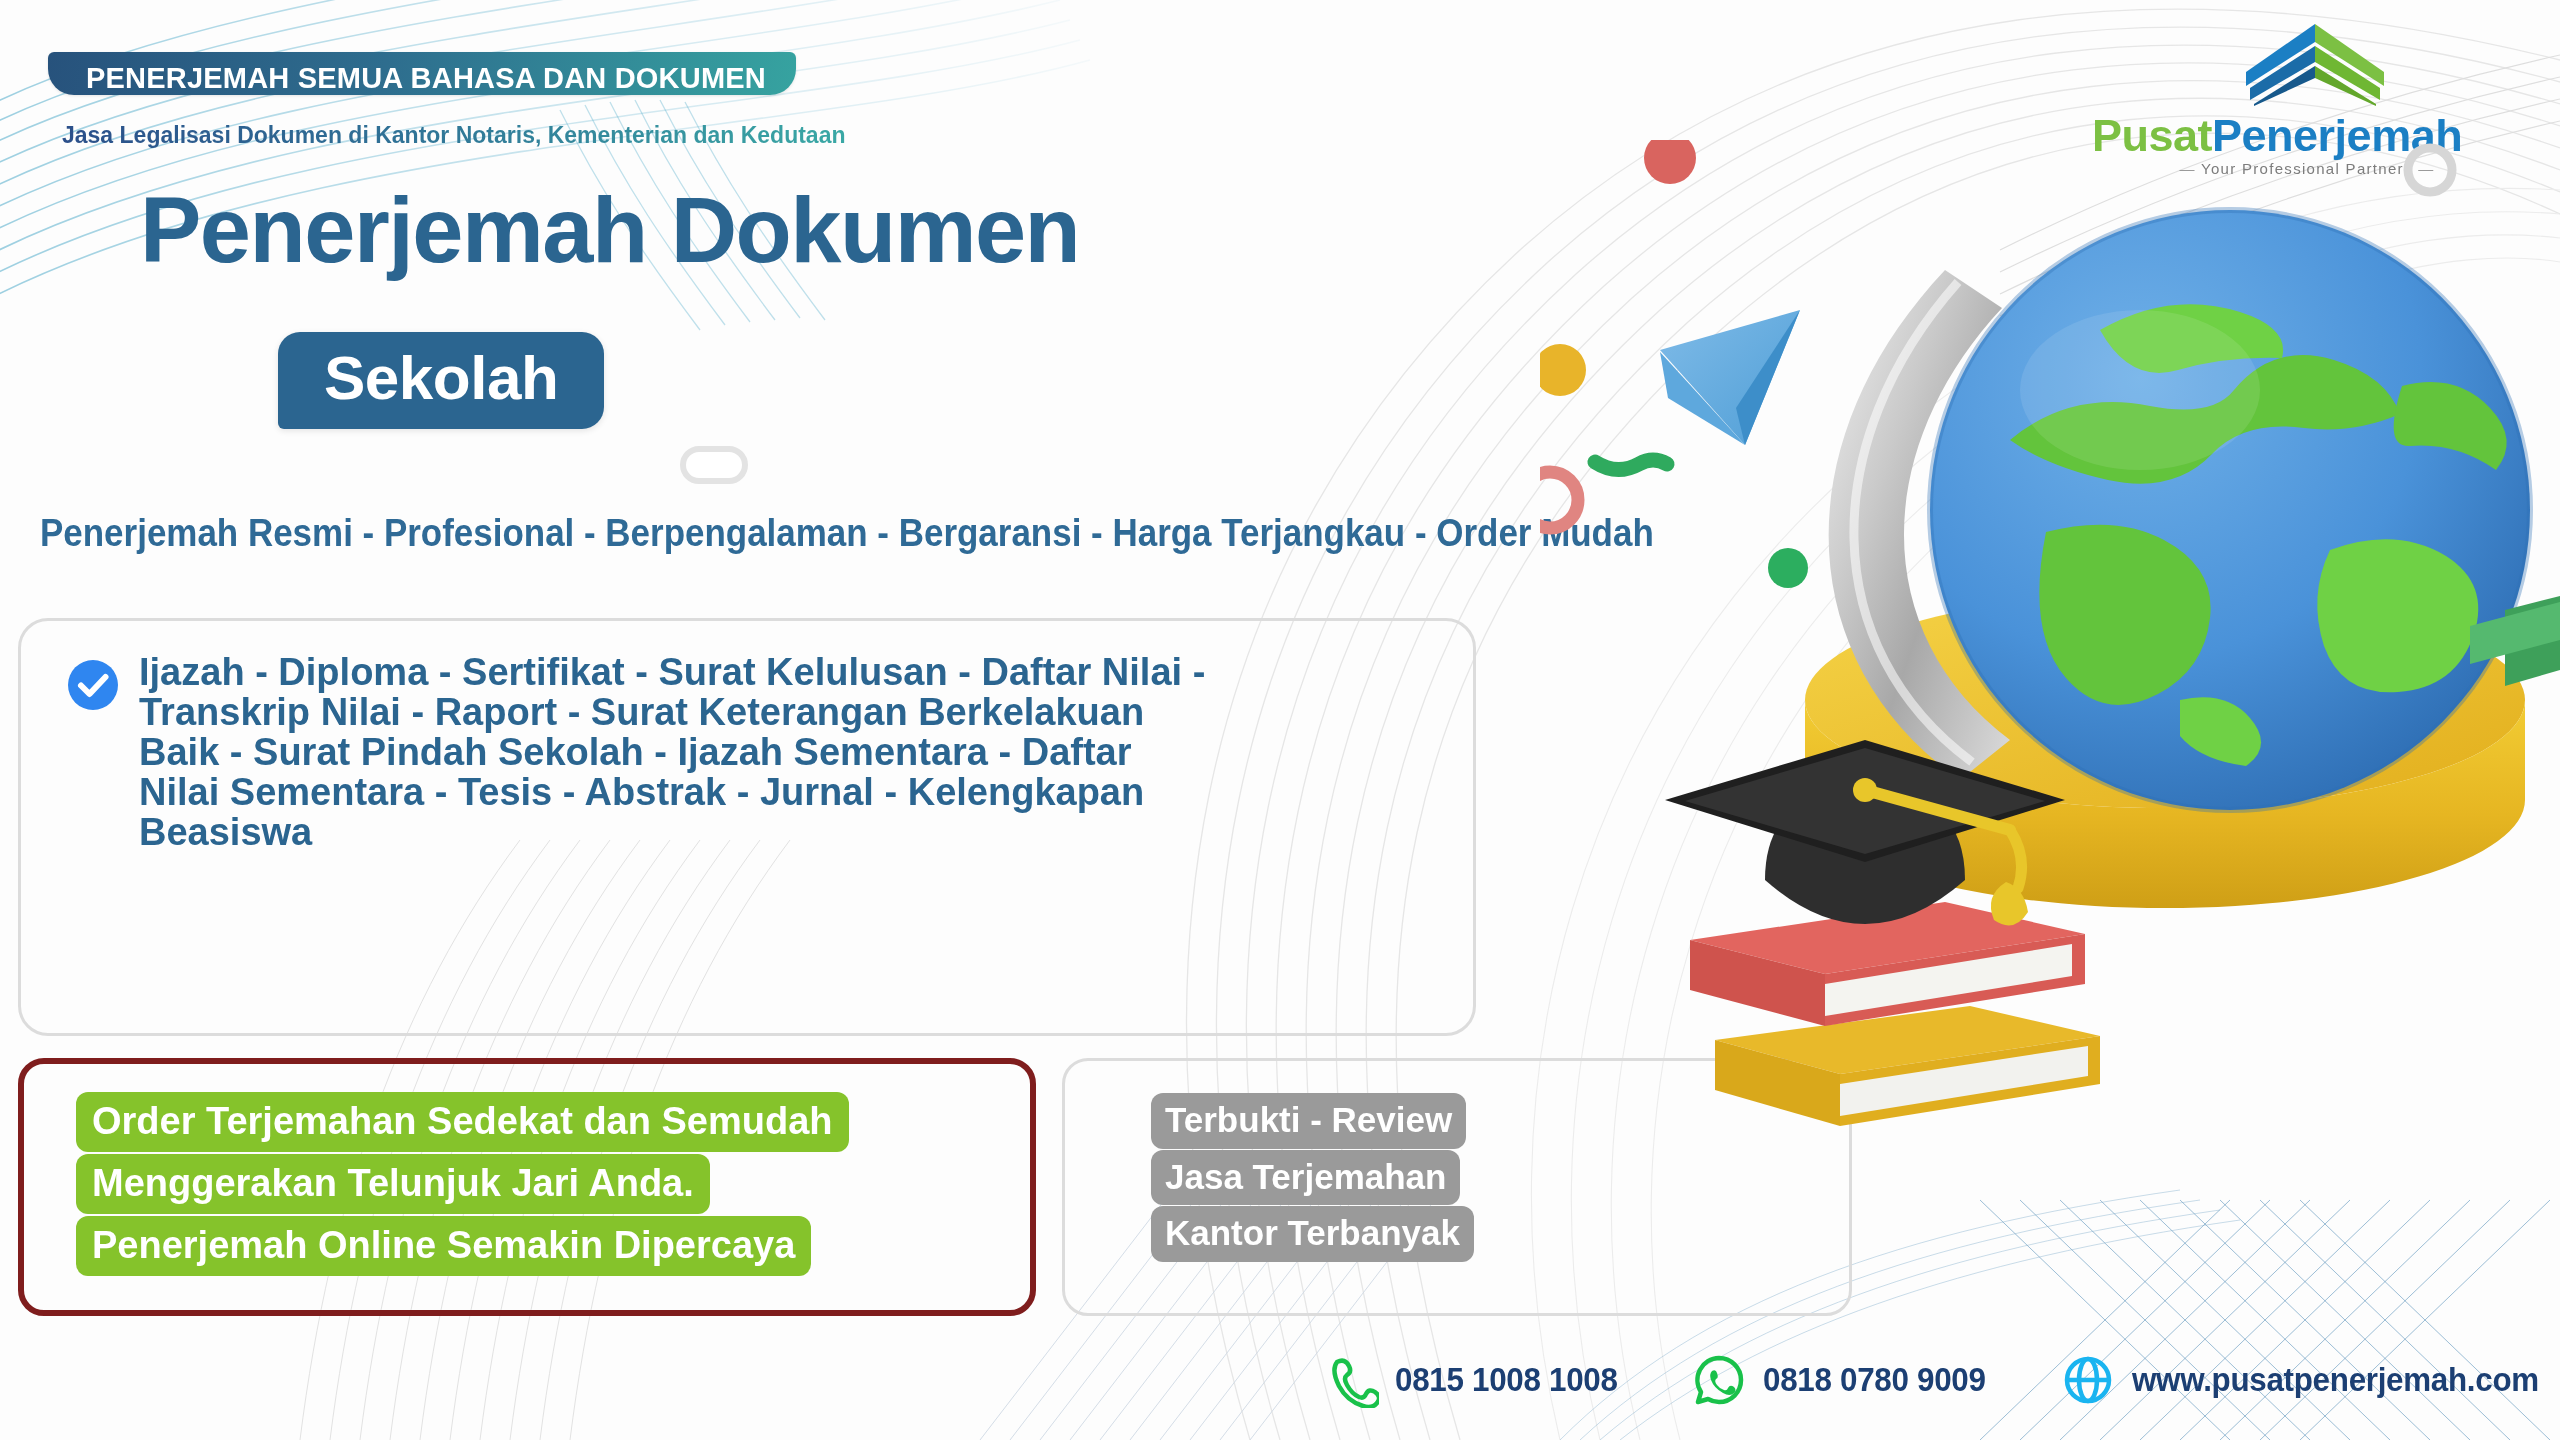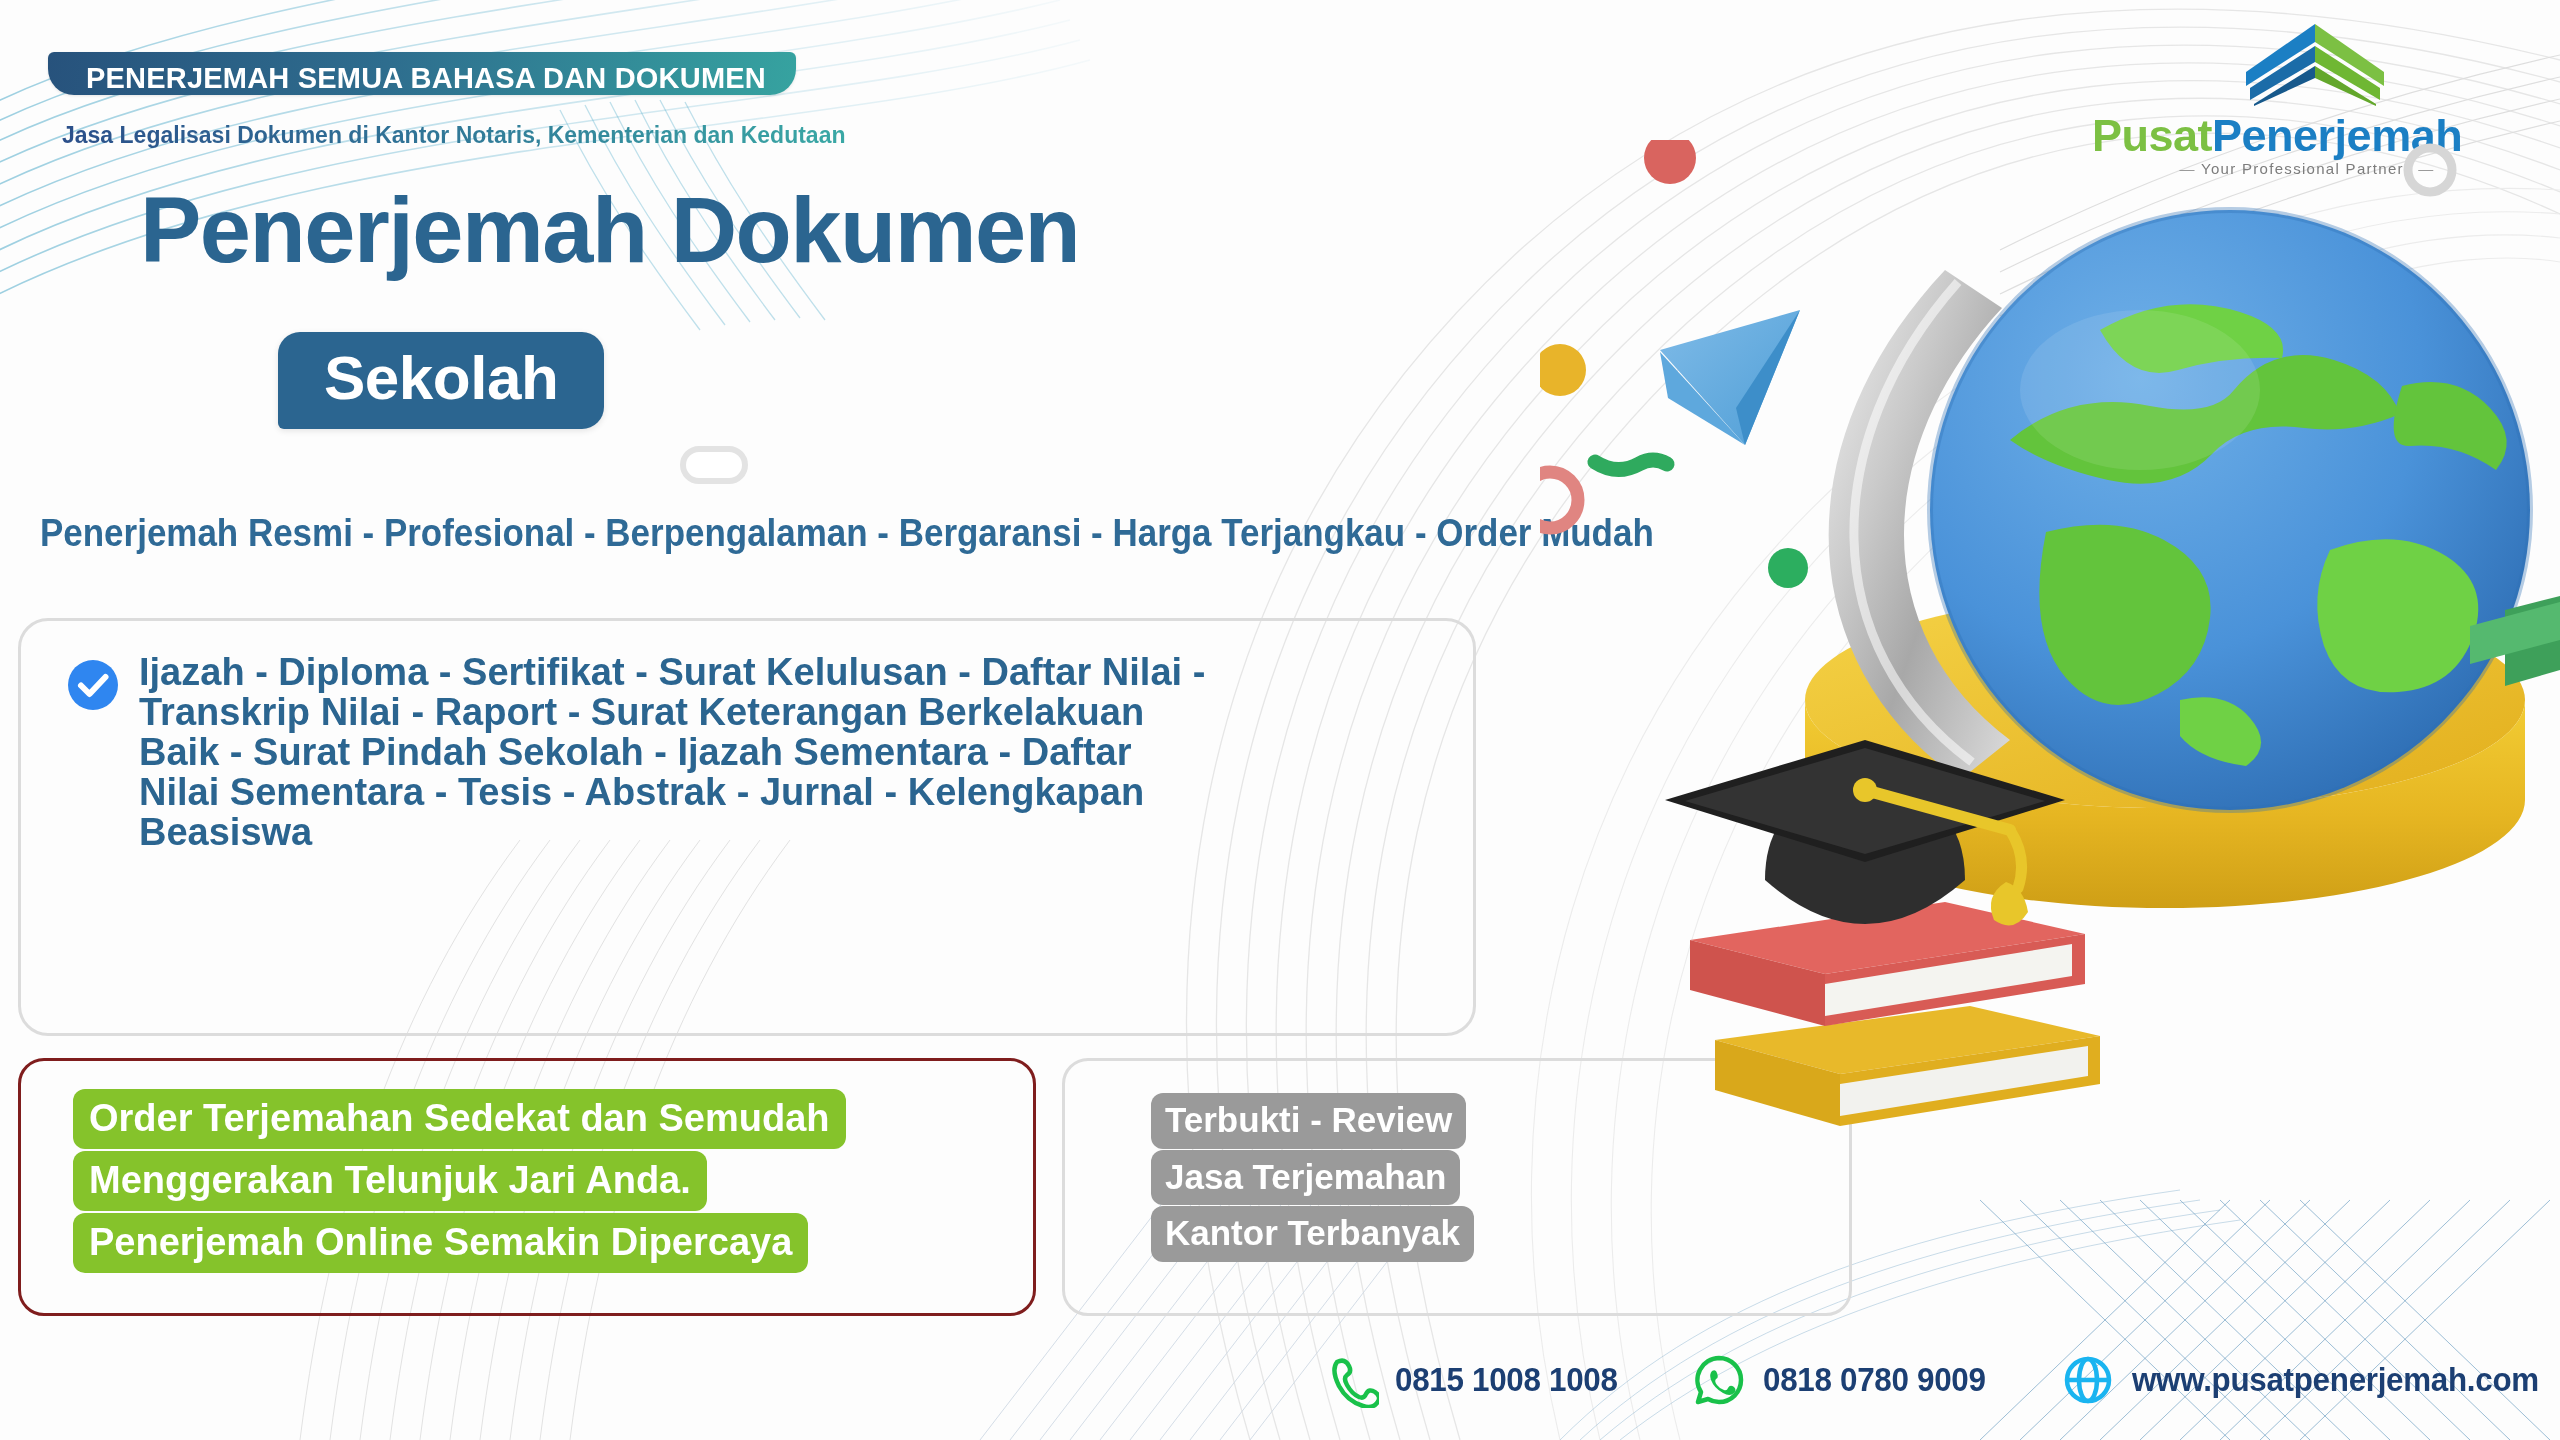--- a/index.html
+++ b/index.html
@@ -88,21 +88,21 @@
     position: absolute; left: 118px; top: 32px; width: 1300px;
     font-size: 38px; line-height: 1.05; font-weight: 700;
     color: #2b6590; text-align: justify; text-justify: inter-word;
   }
   .doc-list > span { display:block; white-space: nowrap; }
 
   
   .card-green-outer {
     position: absolute; left: 18px; top: 1058px;
     width: 1018px; height: 258px;
-    border: 3px solid #7f1d1d; border-radius: 26px;
+    border: 6px solid #7f1d1d; border-radius: 26px;
   }
   .green-lines {
     position:absolute; left: 52px; top: 28px; width: 930px;
     font-size: 38px; font-weight: 700; line-height: 1.0;
   }
   .green-lines span {
     display: inline-block; background: #85c32b; color: #ffffff;
     padding: 10px 16px 12px 16px; border-radius: 12px;
     margin-bottom: 2px; box-decoration-break: clone;
   }

